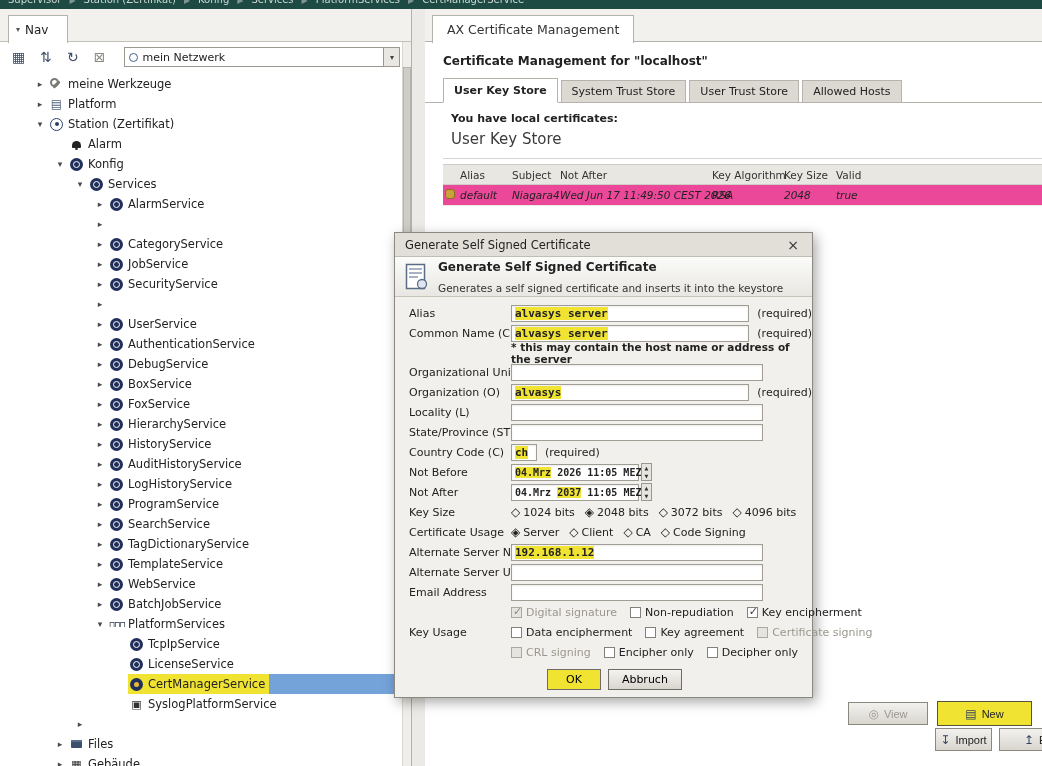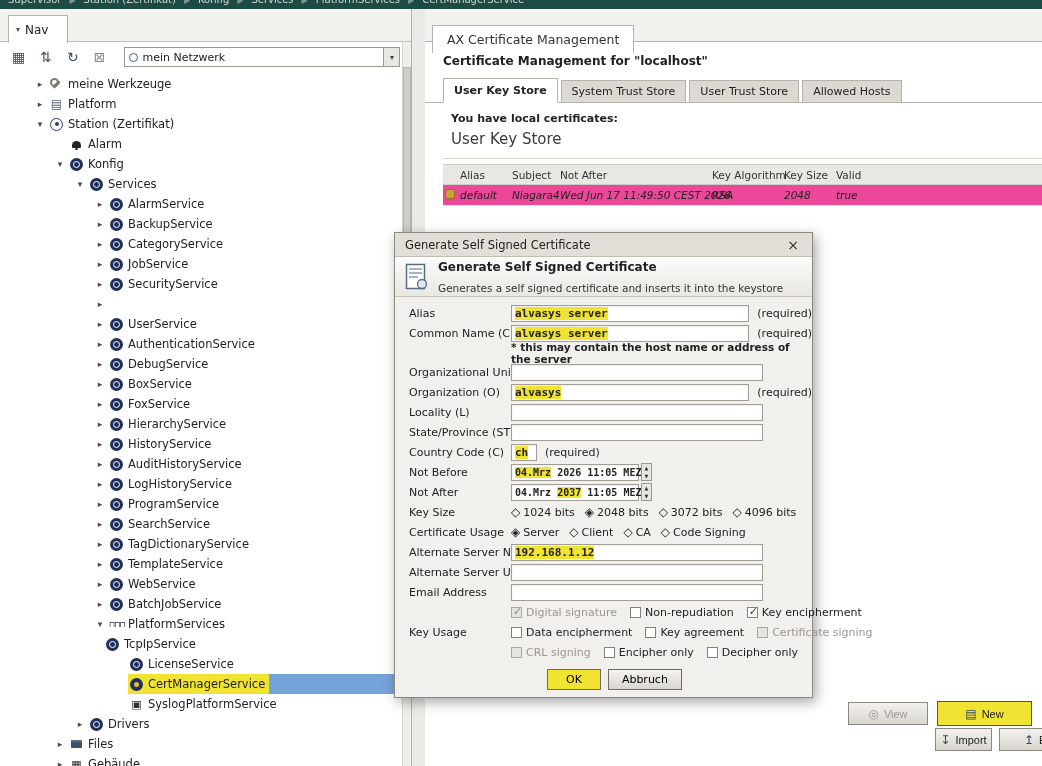--- a/index.html
+++ b/index.html
@@ -53,21 +53,21 @@
   .ic-building { color:#333; font-size:11px; }
   .ic-building::after { content:"▦"; }
   .ic-folder { }
   .ic-folder::after { content:""; width:11px; height:8px; background:#3c4f6e; border-radius:1px; box-shadow:inset 0 2px 0 #5a6e8e; }
 
   .vsb { position:absolute; right:0; top:33px; bottom:0; width:9px; background:#efeeea; border-left:1px solid #d8d6d0; }
   .vsb .thumb { position:absolute; left:0; right:0; top:25px; height:520px; background:#cfcdc7; border:1px solid #b5b3ab; }
 
   
   .main-top { position:absolute; left:425px; top:9px; right:0; height:33px; background:#f2f1ed; border-bottom:1px solid #b5b3ab; }
-  .view-tab { position:absolute; left:7px; top:16px; height:28px; background:#fff; border:1px solid #b5b3ab; border-bottom:none; display:flex; align-items:center; padding:0 14px; font-size:12.5px; color:#333; z-index:2; }
+  .view-tab { position:absolute; left:7px; top:6px; height:28px; background:#fff; border:1px solid #b5b3ab; border-bottom:none; display:flex; align-items:center; padding:0 14px; font-size:12.5px; color:#333; z-index:2; }
   .main-body { position:absolute; left:425px; top:42px; right:0; bottom:0; background:#fff; overflow:hidden; }
   .heading { position:absolute; left:18px; top:12px; font-weight:bold; font-size:12px; }
   .tabs-underline { position:absolute; left:0; right:0; top:60px; height:1px; background:#b5b3ab; }
   .store-tabs { position:absolute; left:18px; top:36px; height:25px; display:flex; align-items:flex-end; z-index:2; }
   .stab { height:23px; display:flex; align-items:center; padding:0 10px; background:#dcd9d3; border:1px solid #b5b3ab; margin-right:3px; font-size:11px; white-space:nowrap; }
   .stab.active { height:25px; background:#fff; border-bottom:1px solid #fff; font-weight:bold; }
   .localnote { position:absolute; left:26px; top:70px; font-weight:bold; font-size:11px; }
   .section-title { position:absolute; left:26px; top:88px; font-size:15px; color:#3b3b3b; }
   .section-line { position:absolute; left:18px; right:0; top:116px; height:1px; background:#d8d6d0; }
   .ctable { position:absolute; left:18px; right:0; top:122px; font-size:10.5px; }
@@ -211,26 +211,20 @@
           <span class="arrow">▸</span>
           <div class="rowrest">
             <div class="tcore">
               <span class="ticon ic-circle"></span>
               <span class="tlabel">AlarmService</span>
             </div>
           </div>
         </div>
         <div class="trow" style="padding-left: 92px;">
           <span class="arrow">▸</span>
-          <div class="rowrest">
-            <div class="tcore">
-              <span class="ticon ic-circle"></span>
-              <span class="tlabel">BackupService</span>
-            </div>
-          </div>
         </div>
         <div class="trow" style="padding-left: 92px;">
           <span class="arrow">▸</span>
           <div class="rowrest">
             <div class="tcore">
               <span class="ticon ic-circle"></span>
               <span class="tlabel">CategoryService</span>
             </div>
           </div>
         </div>
@@ -392,21 +386,21 @@
         </div>
         <div class="trow" style="padding-left: 92px;">
           <span class="arrow">▾</span>
           <div class="rowrest">
             <div class="tcore">
               <span class="ticon ic-platform-services"></span>
               <span class="tlabel">PlatformServices</span>
             </div>
           </div>
         </div>
-        <div class="trow" style="padding-left: 88px;">
+        <div class="trow" style="padding-left: 112px;">
           <span class="arrow"></span>
           <div class="rowrest">
             <div class="tcore">
               <span class="ticon ic-circle"></span>
               <span class="tlabel">TcpIpService</span>
             </div>
           </div>
         </div>
         <div class="trow" style="padding-left: 112px;">
           <span class="arrow"></span>
@@ -430,26 +424,20 @@
           <span class="arrow"></span>
           <div class="rowrest">
             <div class="tcore">
               <span class="ticon ic-monitor"></span>
               <span class="tlabel">SyslogPlatformService</span>
             </div>
           </div>
         </div>
         <div class="trow" style="padding-left: 72px;">
           <span class="arrow">▸</span>
-          <div class="rowrest">
-            <div class="tcore">
-              <span class="ticon ic-drivers"></span>
-              <span class="tlabel">Drivers</span>
-            </div>
-          </div>
         </div>
         <div class="trow" style="padding-left: 52px;">
           <span class="arrow">▸</span>
           <div class="rowrest">
             <div class="tcore">
               <span class="ticon ic-folder"></span>
               <span class="tlabel">Files</span>
             </div>
           </div>
         </div>

